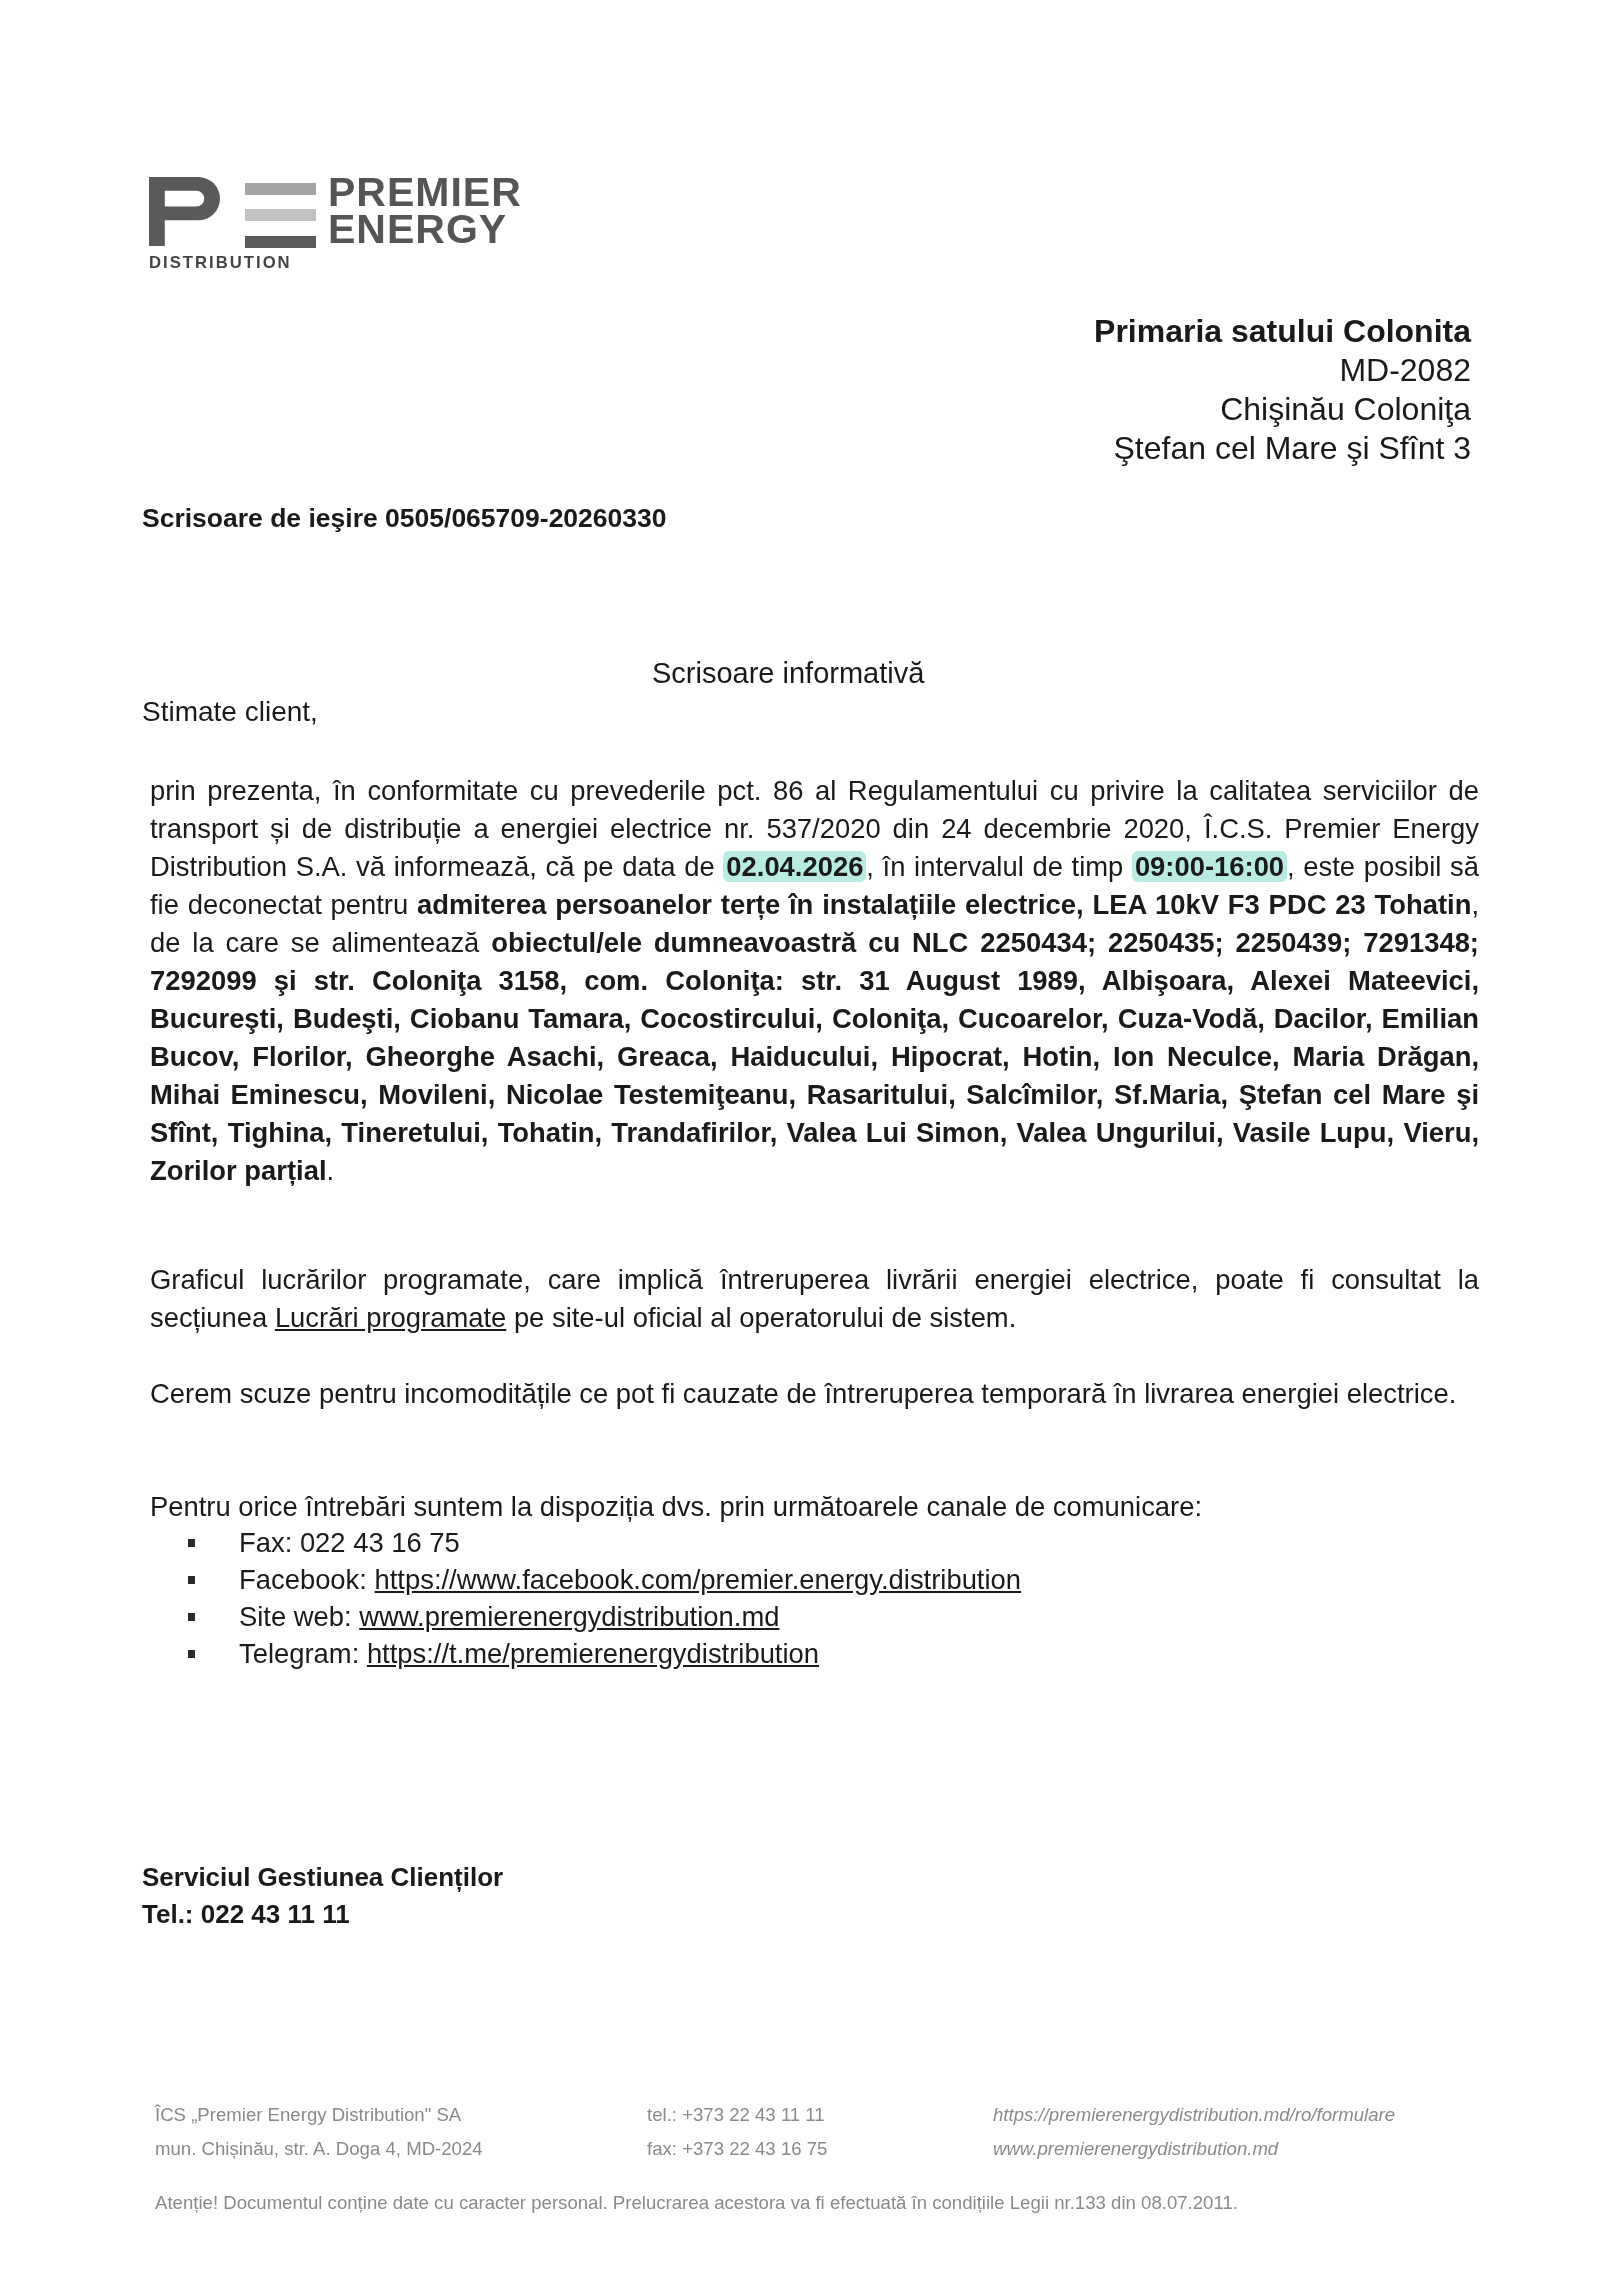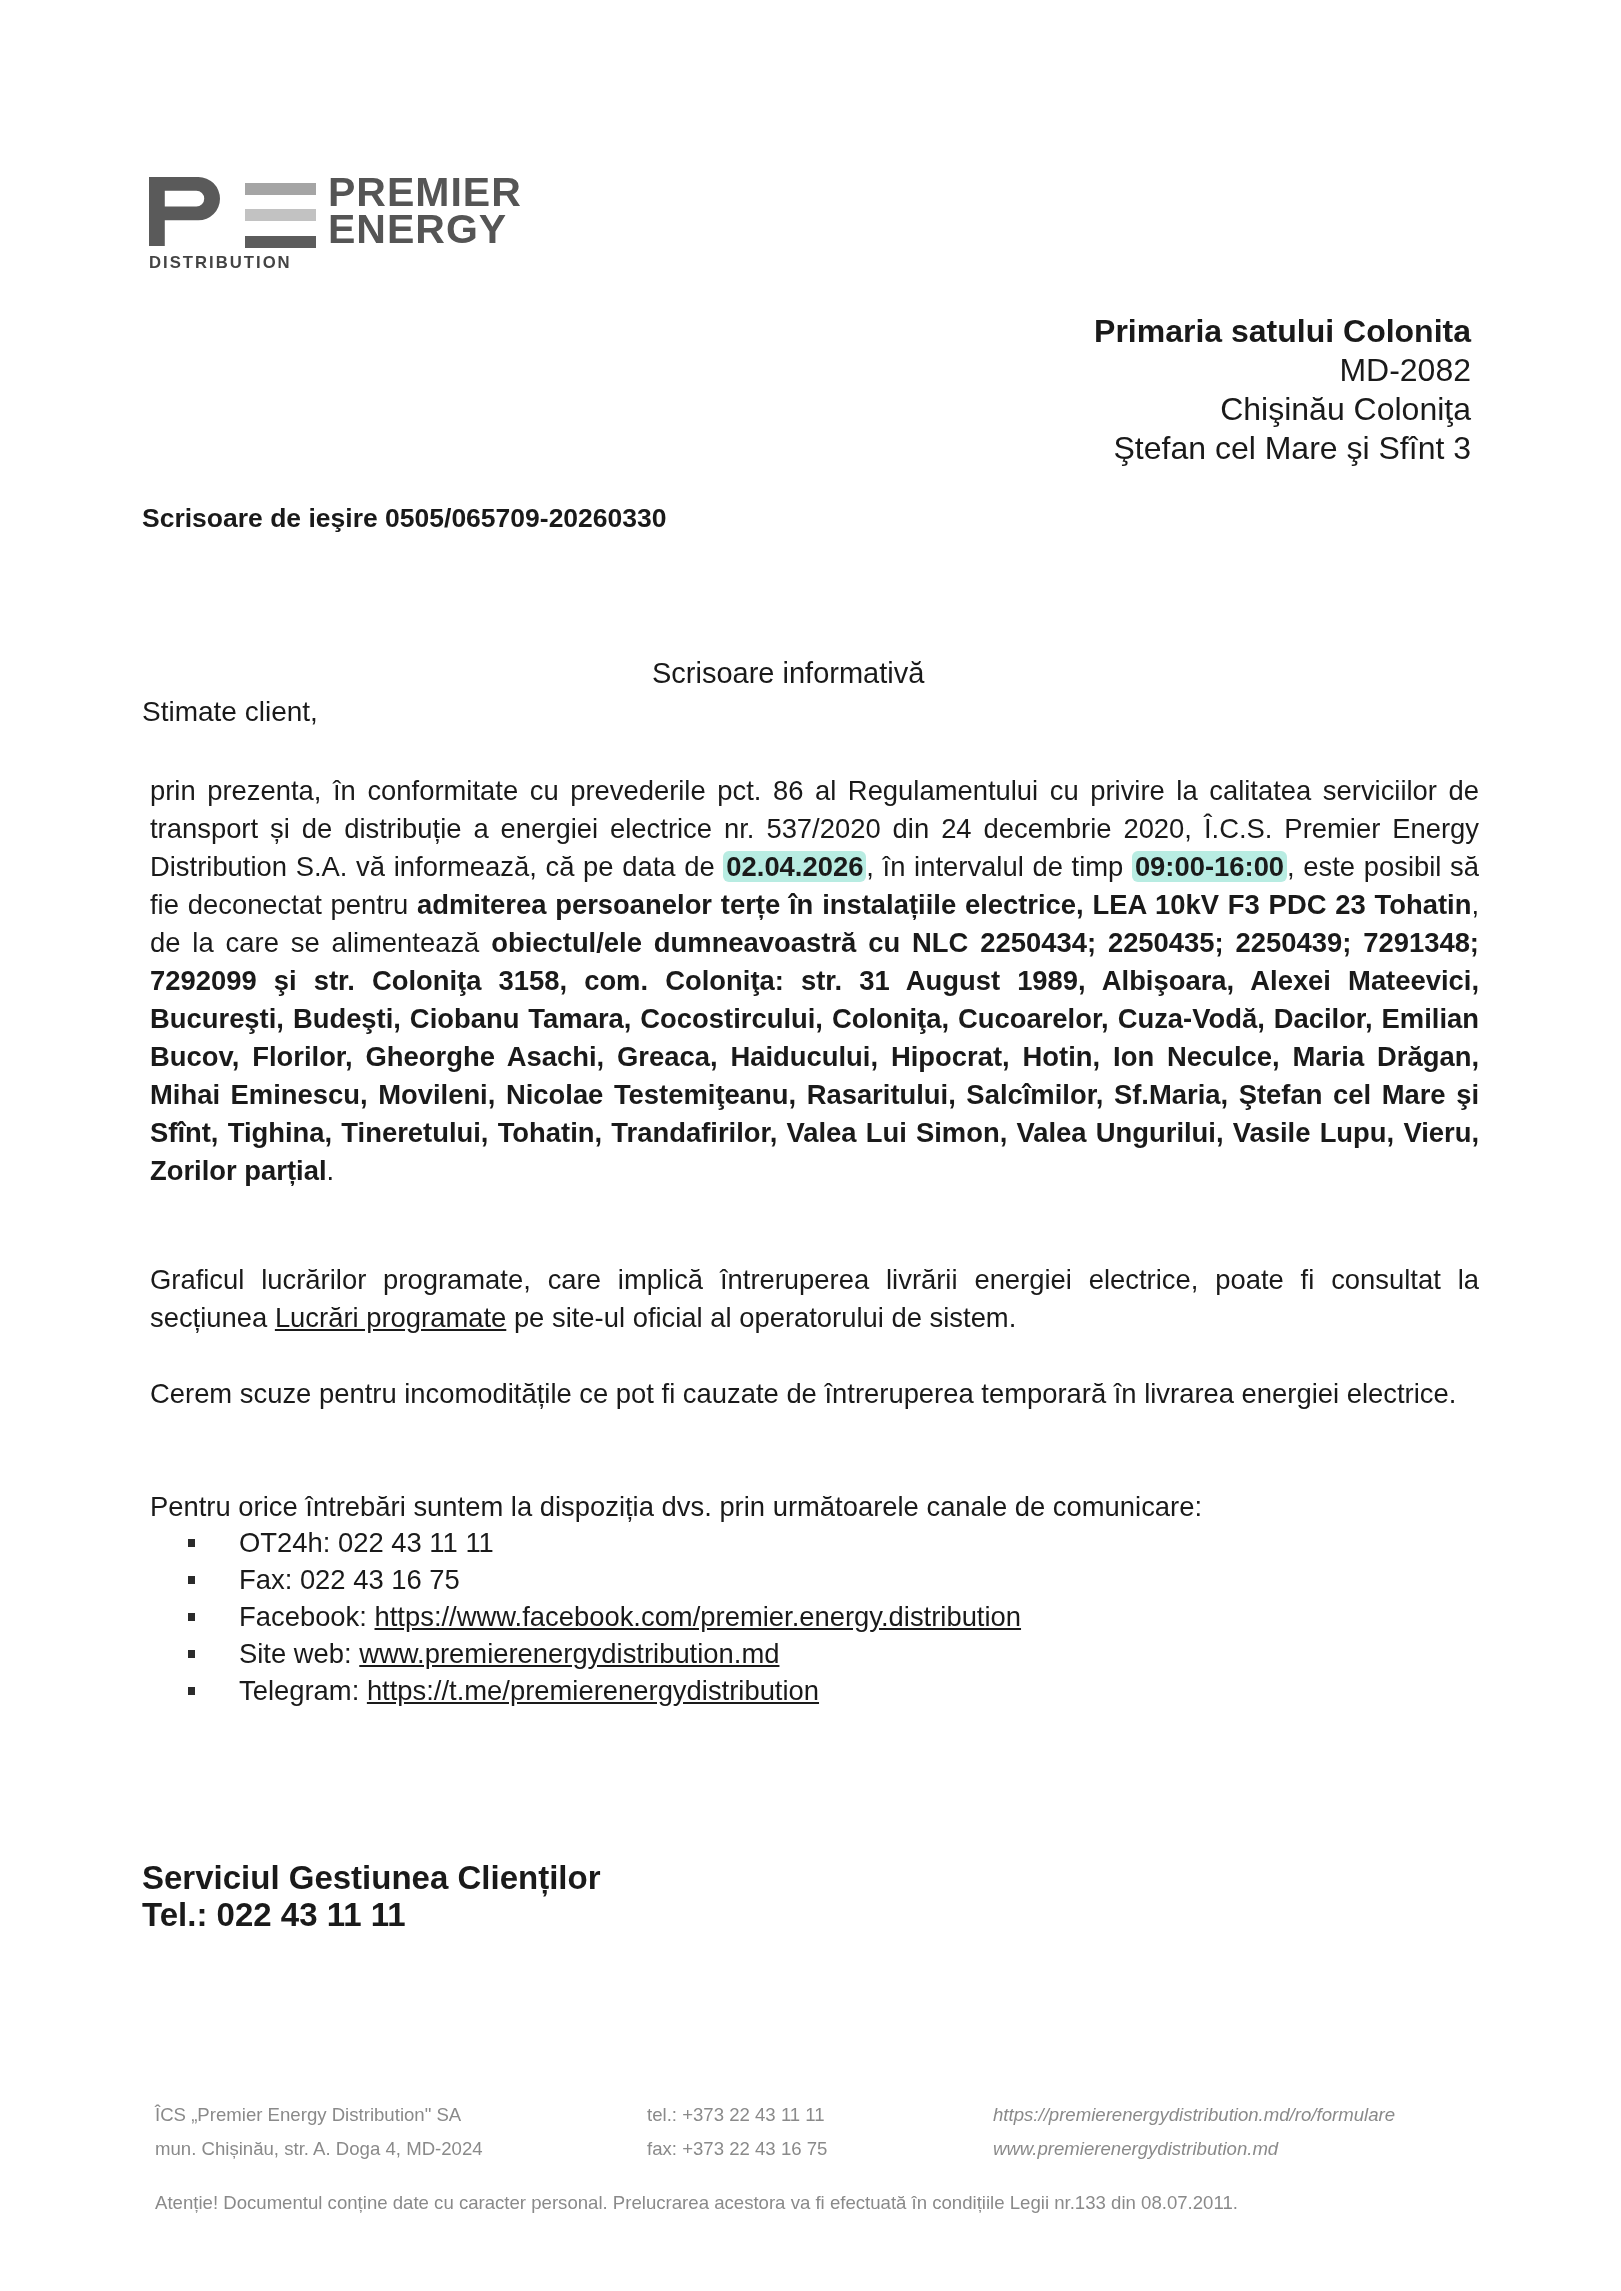--- a/index.html
+++ b/index.html
@@ -39,21 +39,21 @@
   .p4 { top: 1488px; }
   .b { font-weight: bold; }
   .hl { background: #b8ece2; border-radius: 5.9px; padding: 0 2.9px; }
   .link { text-decoration: underline; color: #1a1a1a; }
 
   .contacts { position: absolute; left: 186px; top: 1524px; font-size: 27.4px;
               line-height: 37px; margin: 0; padding: 0; list-style: none; }
   .contacts li { position: relative; padding-left: 53px; }
   .contacts li .bullet { position: absolute; left: 2px; top: 14.7px; width: 6.9px; height: 8.8px; background: #2b2b2b; }
 
-  .signature { position: absolute; left: 142px; top: 1859px; font-size: 33px; font-weight: bold;
+  .signature { position: absolute; left: 142px; top: 1859px; font-size: 26px; font-weight: bold;
                line-height: 37px; }
 
   .footer { position: absolute; top: 2098px; font-size: 18.6px; color: #8a8a8a; line-height: 34px; }
   .f1 { left: 155px; }
   .f2 { left: 647px; }
   .f3 { left: 993px; font-style: italic; }
   .notice { position: absolute; left: 155px; top: 2192px; font-size: 18.6px; color: #8a8a8a; }
 </style>
 </head>
 <body>
@@ -86,21 +86,20 @@
 
 <div class="body-text p1"><span>prin prezenta, în conformitate cu prevederile pct. 86 al Regulamentului cu privire la calitatea serviciilor de transport și de distribuție a energiei electrice nr. 537/2020 din 24 decembrie 2020, Î.C.S. Premier Energy Distribution S.A. vă informează, că pe data de </span><span class="b hl">02.04.2026</span><span>, în intervalul de timp </span><span class="b hl">09:00-16:00</span><span>, este posibil să fie deconectat pentru </span><span class="b">admiterea persoanelor terțe în instalațiile electrice, LEA 10kV F3 PDC 23 Tohatin</span><span>, de la care se alimentează </span><span class="b">obiectul/ele dumneavoastră cu NLC 2250434; 2250435; 2250439; 7291348; 7292099 şi str. Coloniţa 3158, com. Coloniţa: str. 31 August 1989, Albişoara, Alexei Mateevici, Bucureşti, Budeşti, Ciobanu Tamara, Cocostircului, Coloniţa, Cucoarelor, Cuza-Vodă, Dacilor, Emilian Bucov, Florilor, Gheorghe Asachi, Greaca, Haiducului, Hipocrat, Hotin, Ion Neculce, Maria Drăgan, Mihai Eminescu, Movileni, Nicolae Testemiţeanu, Rasaritului, Salcîmilor, Sf.Maria, Ştefan cel Mare şi Sfînt, Tighina, Tineretului, Tohatin, Trandafirilor, Valea Lui Simon, Valea Ungurilui, Vasile Lupu, Vieru, Zorilor parțial</span><span>.</span></div>
 
 <div class="body-text p2"><span>Graficul lucrărilor programate, care implică întreruperea livrării energiei electrice, poate fi consultat la secțiunea </span><a class="link">Lucrări programate</a><span> pe site-ul oficial al operatorului de sistem.</span></div>
 
 <div class="body-text p3">Cerem scuze pentru incomoditățile ce pot fi cauzate de întreruperea temporară în livrarea energiei electrice.</div>
 
 <div class="body-text p4">Pentru orice întrebări suntem la dispoziția dvs. prin următoarele canale de comunicare:</div>
 
 <ul class="contacts">
-  <li><span class="bullet"></span><span>OT24h: </span><span>022 43 11 11</span></li>
   <li><span class="bullet"></span><span>Fax: </span><span>022 43 16 75</span></li>
   <li><span class="bullet"></span><span>Facebook: </span><a class="link">https://www.facebook.com/premier.energy.distribution</a></li>
   <li><span class="bullet"></span><span>Site web: </span><a class="link">www.premierenergydistribution.md</a></li>
   <li><span class="bullet"></span><span>Telegram: </span><a class="link">https://t.me/premierenergydistribution</a></li>
 </ul>
 
 <div class="signature">
   <div>Serviciul Gestiunea Clienților</div>
   <div>Tel.: 022 43 11 11</div>
 </div>

